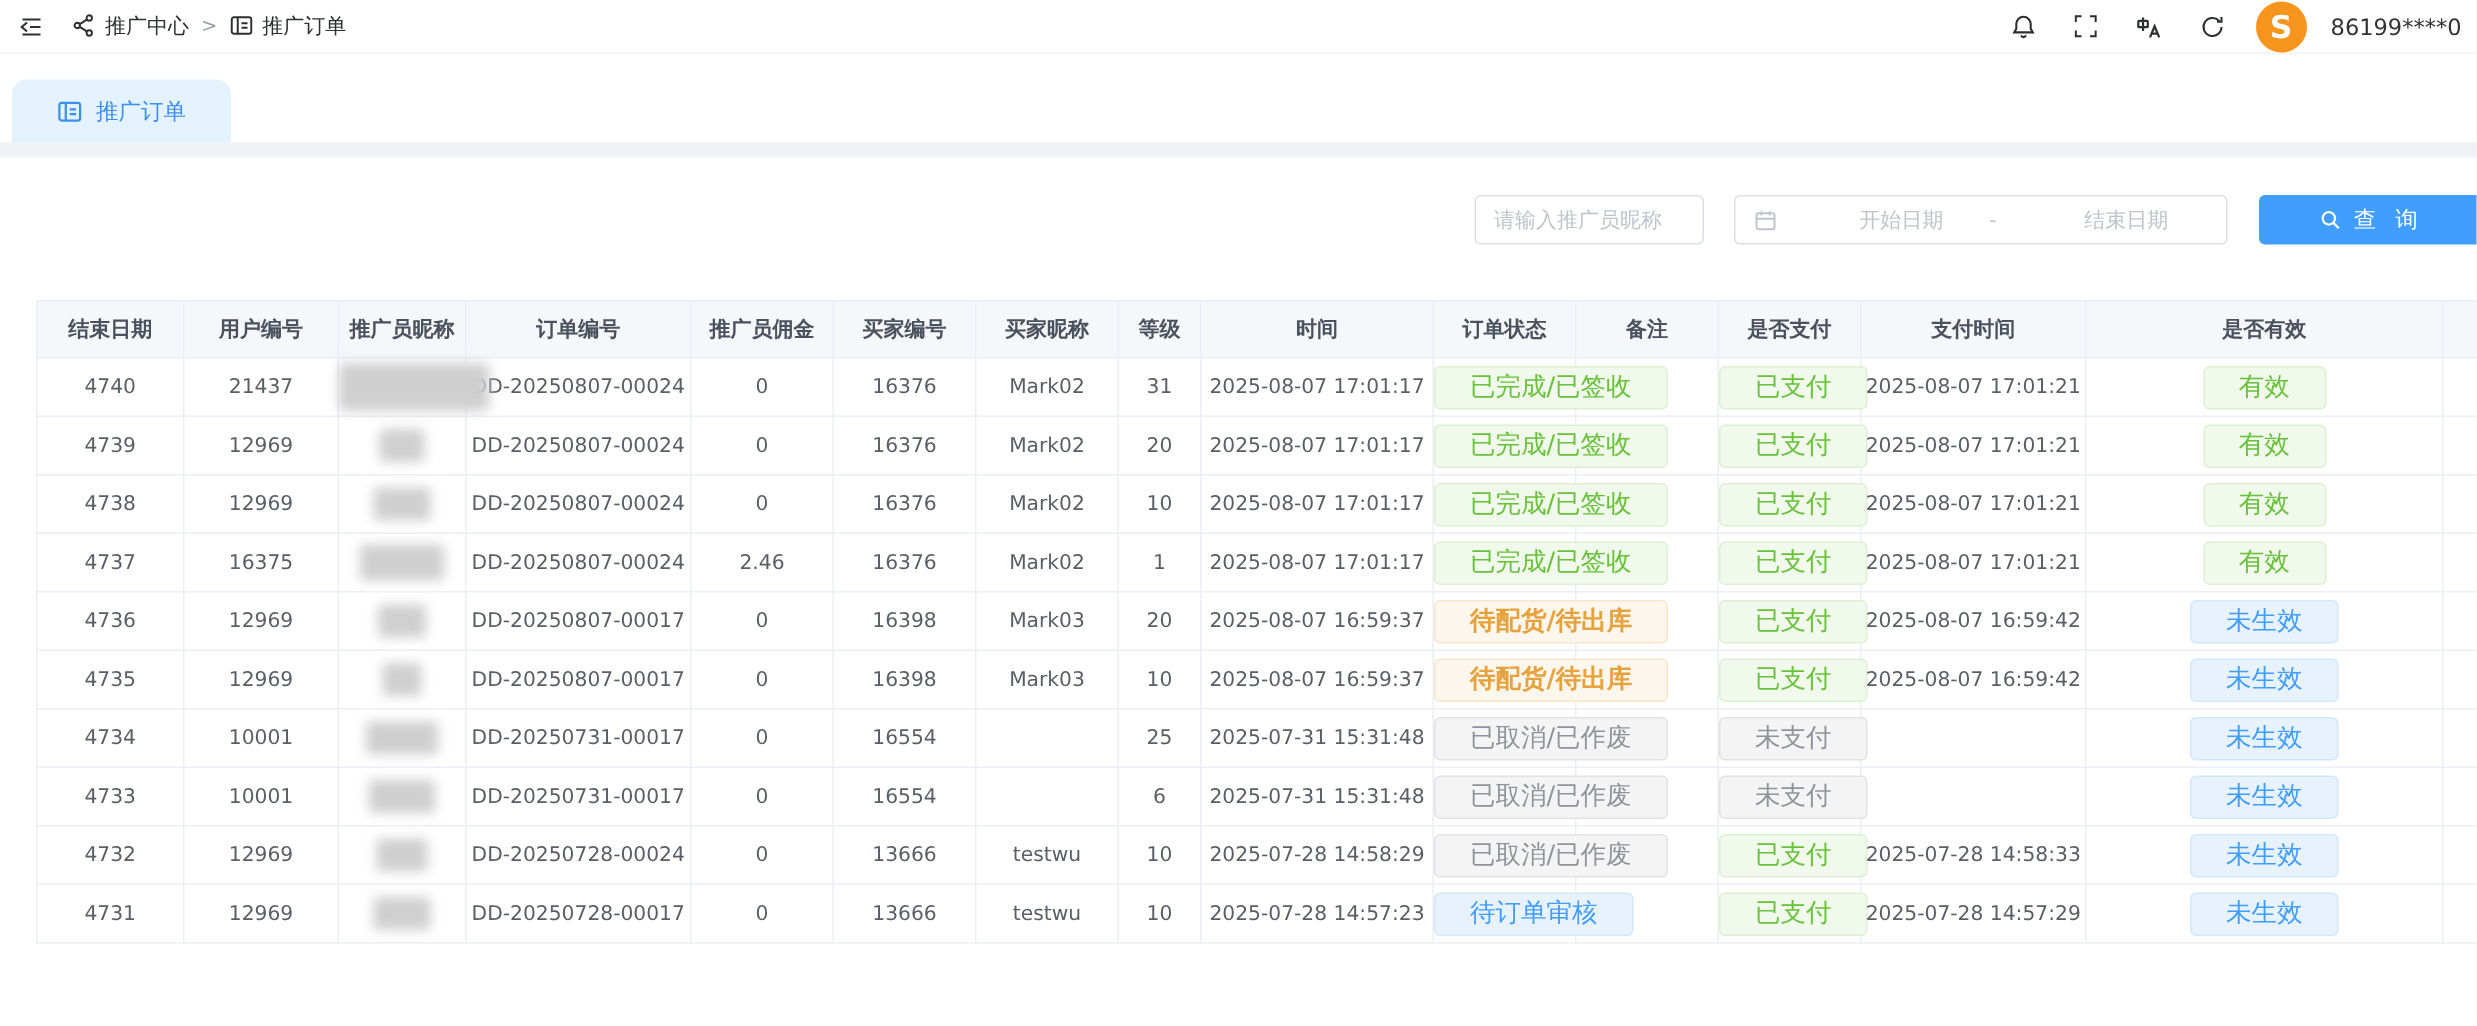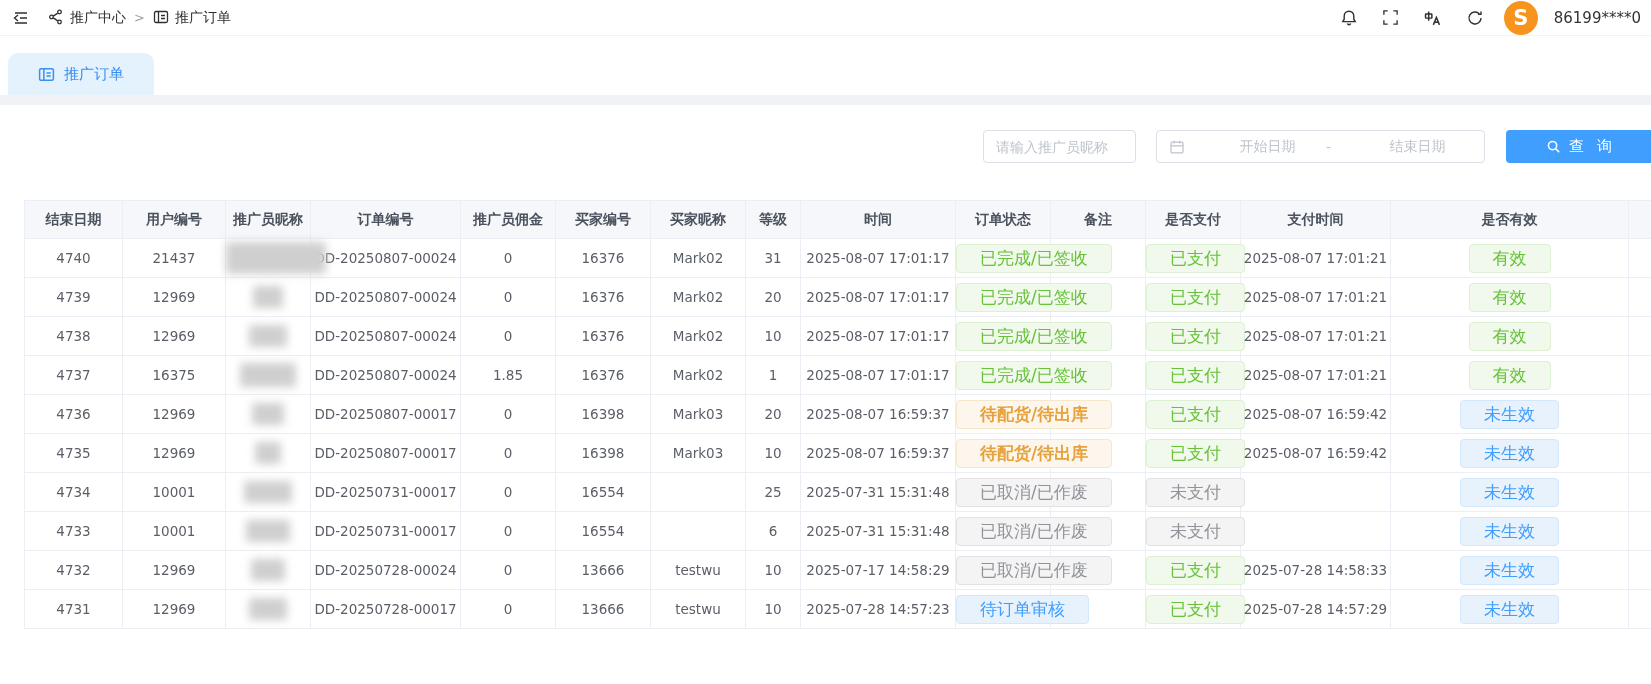--- a/index.html
+++ b/index.html
@@ -243,21 +243,21 @@
             <td><span class="badge success">已支付</span></td>
             <td>2025-08-07 17:01:21</td>
             <td><span class="badge success">有效</span></td>
             <td></td>
           </tr>
           <tr>
             <td>4737</td>
             <td>16375</td>
             <td><span class="blur-box" style="width: 56px; height: 24px;"></span></td>
             <td>DD-20250807-00024</td>
-            <td>1.85</td>
+            <td>2.46</td>
             <td>16376</td>
             <td>Mark02</td>
             <td>1</td>
             <td>2025-08-07 17:01:17</td>
             <td><span class="badge success">已完成/已签收</span></td>
             <td></td>
             <td><span class="badge success">已支付</span></td>
             <td>2025-08-07 17:01:21</td>
             <td><span class="badge success">有效</span></td>
             <td></td>
@@ -332,21 +332,21 @@
           </tr>
           <tr>
             <td>4732</td>
             <td>12969</td>
             <td><span class="blur-box" style="width: 34px; height: 22px;"></span></td>
             <td>DD-20250728-00024</td>
             <td>0</td>
             <td>13666</td>
             <td>testwu</td>
             <td>10</td>
-            <td>2025-07-17 14:58:29</td>
+            <td>2025-07-28 14:58:29</td>
             <td><span class="badge info">已取消/已作废</span></td>
             <td></td>
             <td><span class="badge success">已支付</span></td>
             <td>2025-07-28 14:58:33</td>
             <td><span class="badge primary">未生效</span></td>
             <td></td>
           </tr>
           <tr>
             <td>4731</td>
             <td>12969</td>

